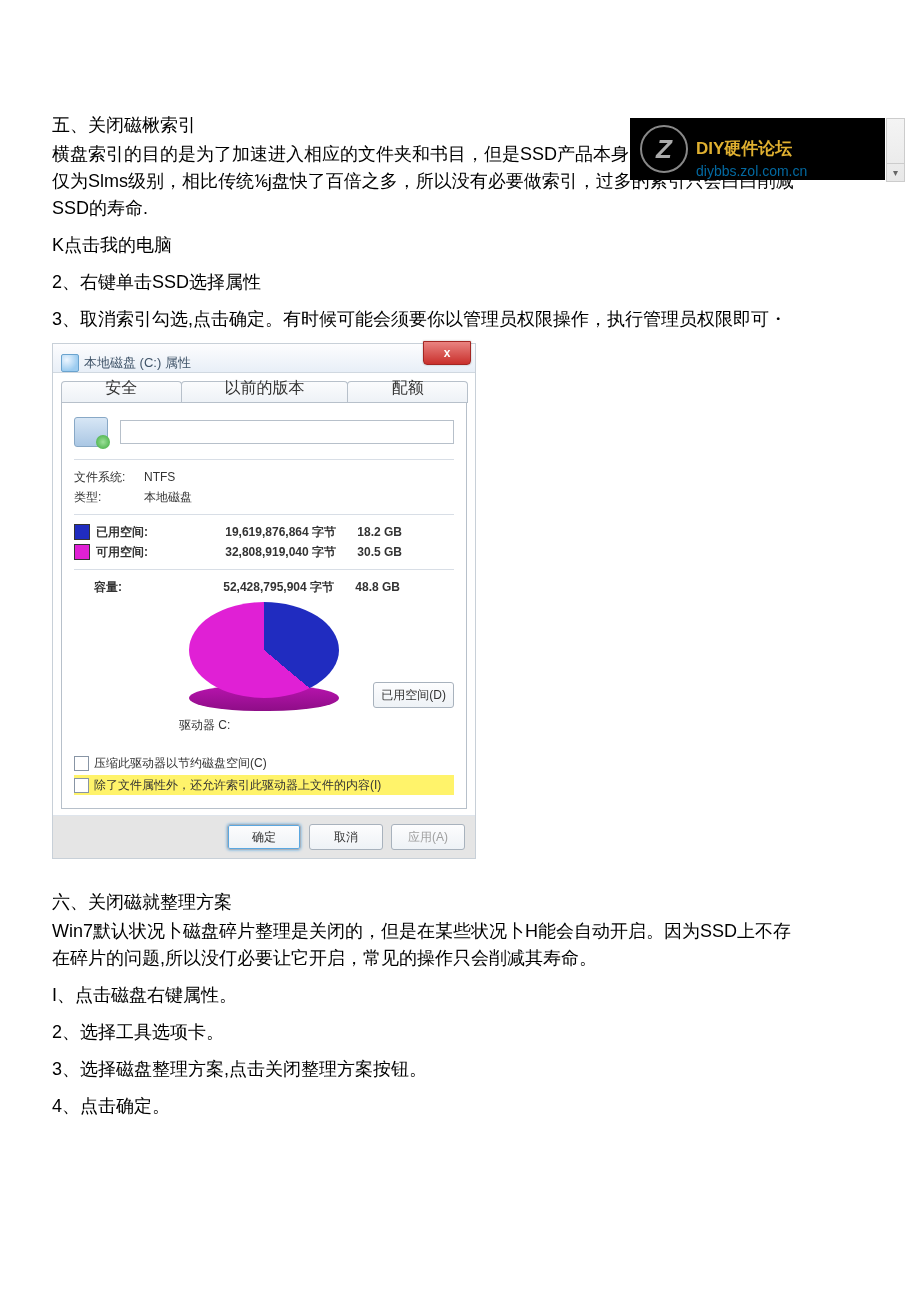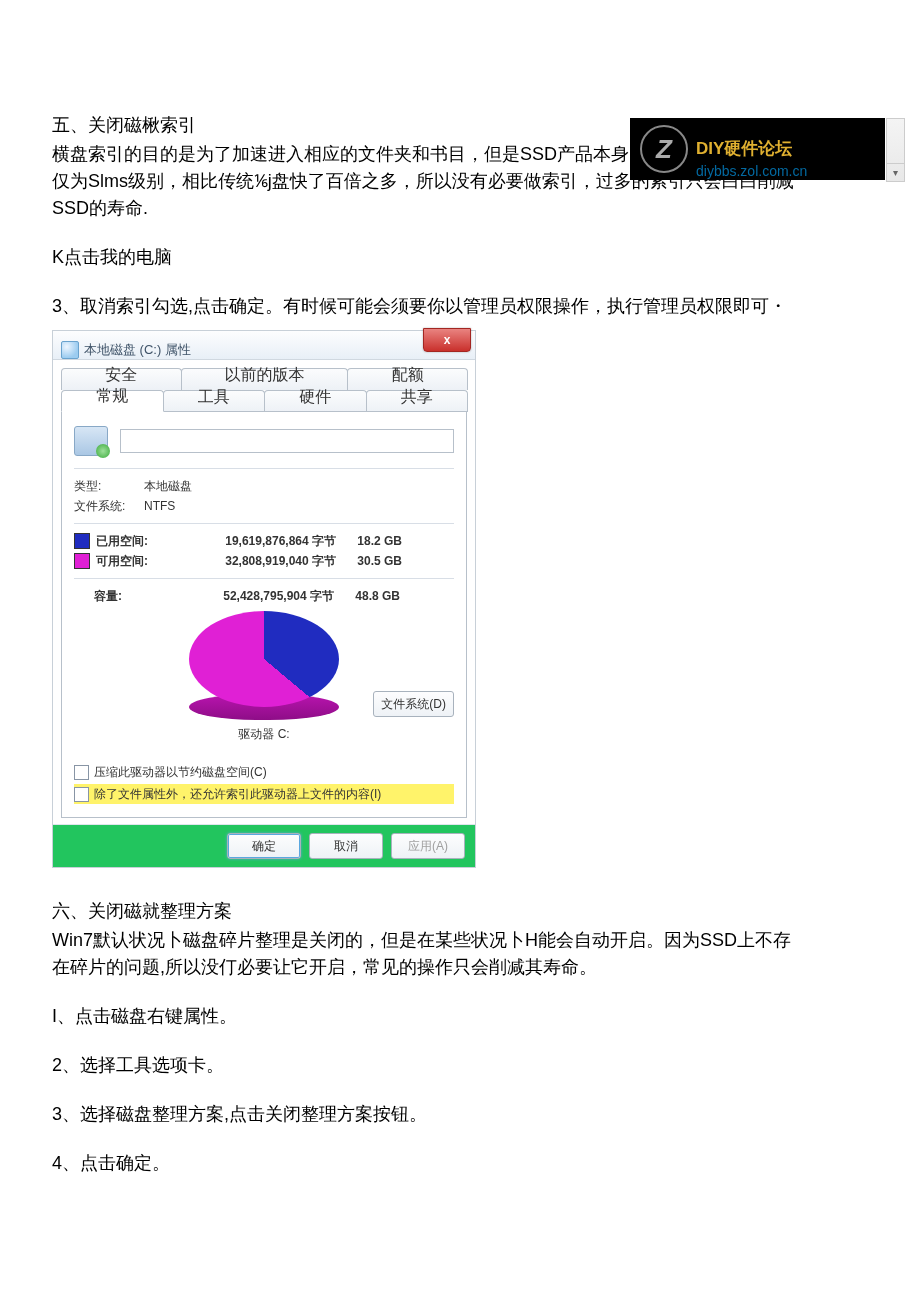--- a/index.html
+++ b/index.html
@@ -42,21 +42,21 @@
     background: linear-gradient(#f4f4f4,#e8e8e8);
     display:flex; flex-direction:column; justify-content:flex-end;
   }
   .scrollbar-stub .btn {
     height: 17px; border-top:1px solid #ccc;
     display:flex; align-items:center; justify-content:center;
     color:#666; font-size:10px;
   }
 
   .para { margin: 2px 0; }
-  .spaced { margin-top: 22px; }
+  .spaced { margin-top: 10px; }
 
   
   .dlg-wrap {
     margin: 10px 0 30px 0;
     width: 422px;
     border: 1px solid #c8d0d8;
     background: #fff;
     font-family: "SimSun","Microsoft YaHei",sans-serif;
     font-size: 12px;
     color: #333;
@@ -138,21 +138,21 @@
   .sep { border-top:1px solid #d8dee6; margin:8px 0; }
 
   .space-row { display:flex; align-items:center; margin:2px 0;font-weight:bold; }
   .sw { width:14px; height:14px; margin-right:6px; border:1px solid #333; }
   .sw.used { background:#202cc0; }
   .sw.free { background:#e020d5; }
   .space-row .lbl { width:68px; }
   .space-row .bytes { width:172px; text-align:right; }
   .space-row .gb { width:60px; text-align:right; margin-left:6px; }
 
-  .pie-area { margin: 6px auto 6px auto; width: 170px; text-align:center; position:relative; }
+  .pie-area { margin: 6px auto 6px auto; width: 170px; text-align:left; position:relative; }
   .pie {
     width:150px; height:96px; margin:0 auto;
     border-radius: 75px / 48px;
     background: conic-gradient(#202cc0 0deg 130deg, #e020d5 130deg 360deg);
     position:relative;
   }
   .pie::after{
     content:""; position:absolute; left:0; right:0; bottom:-13px; height:26px;
     background: linear-gradient(#b914af,#8e0d87);
     border-radius: 75px / 14px;
@@ -169,21 +169,21 @@
   .chk-area { margin-top: 20px; }
   .chk-row { display:flex; align-items:center; margin:3px 0; }
   .chk {
     width:13px;height:13px;border:1px solid #8895a5;margin-right:5px;background:#fff;
   }
   .chk-row.hl { background:#fff36a; padding:1px 0; }
 
   .dlg-buttons {
     display:flex; justify-content:flex-end; gap:8px;
     padding: 8px 10px; border-top:1px solid #dfe5ec;
-    background:#22c55e;
+    background:#e5e5e5;
   }
   .dlg-buttons .btn {
     min-width:72px; height:24px;
     border:1px solid #a8b2bd; border-radius:3px;
     background:linear-gradient(#fdfdfe,#eef2f6);
     display:flex;align-items:center;justify-content:center;
     font-size:12px; color:#333;
   }
   .dlg-buttons .btn.primary {
     box-shadow: 0 0 0 1px #5aa7e0 inset, 0 0 3px #5aa7e0;
@@ -203,59 +203,54 @@
 </div>
 <div class="scrollbar-stub">
   <div class="btn">▾</div>
 </div>
 
 <div class="page">
 
   <div class="para">五、关闭磁楸索引</div>
   <div class="para">横盘索引的目的是为了加速进入相应的文件夹和书目，但是SSD产品本身的响应时间特别低，仅为Slms级别，相比传统⅙j盘快了百倍之多，所以没有必要做索引，过多的索引只会白白削减SSD的寿命.</div>
   <div class="para spaced">K点击我的电脑</div>
+  <div class="para spaced">2、右键单击SSD选择属性</div>
   <div class="para spaced">3、取消索引勾选,点击确定。有时候可能会须要你以管理员权限操作，执行管理员权限即可・</div>
 
   <div class="dlg-wrap">
     <div class="dlg-titlebar">
       <div class="ticon"></div>
       <div class="ttext">本地磁盘 (C:) 属性</div>
       <div class="close">x</div>
     </div>
 
     <div class="dlg-body">
 
       <div class="tabs-row">
         <div class="tab">安全</div>
         <div class="tab" style="flex:1.4;">以前的版本</div>
         <div class="tab">配额</div>
       </div>
 
-      <div class="tabs-row front">
-        <div class="tab active">常规</div>
-        <div class="tab">工具</div>
-        <div class="tab">硬件</div>
-        <div class="tab">共享</div>
-      </div>
 
       <div class="tab-panel" style="position:relative;">
         <div class="name-row">
           <div class="drive-icon"></div>
           <input class="name-input" value="" style="">
         </div>
 
         <div class="sep"></div>
 
         <div class="kv">
+          <div class="k">文件系统:</div>
+          <div class="v">NTFS</div>
+        </div>
+        <div class="kv">
           <div class="k">类型:</div>
           <div class="v">本地磁盘</div>
-        </div>
-        <div class="kv">
-          <div class="k">文件系统:</div>
-          <div class="v">NTFS</div>
         </div>
 
         <div class="sep"></div>
 
         <div class="space-row">
           <div class="sw used"></div>
           <div class="lbl">已用空间:</div>
           <div class="bytes">19,619,876,864 字节</div>
           <div class="gb">18.2 GB</div>
         </div>
@@ -273,21 +268,21 @@
           <div class="lbl">容量:</div>
           <div class="bytes">52,428,795,904 字节</div>
           <div class="gb">48.8 GB</div>
         </div>
 
         <div class="pie-area">
           <div class="pie"></div>
           <div class="drv-label">驱动器 C:</div>
         </div>
 
-        <div class="cleanup-btn">文件系统(D)</div>
+        <div class="cleanup-btn">已用空间(D)</div>
 
         <div class="chk-area">
           <div class="chk-row">
             <div class="chk"></div>
             <div>压缩此驱动器以节约磁盘空间(C)</div>
           </div>
           <div class="chk-row hl">
             <div class="chk"></div>
             <div>除了文件属性外，还允许索引此驱动器上文件的内容(I)</div>
           </div>

